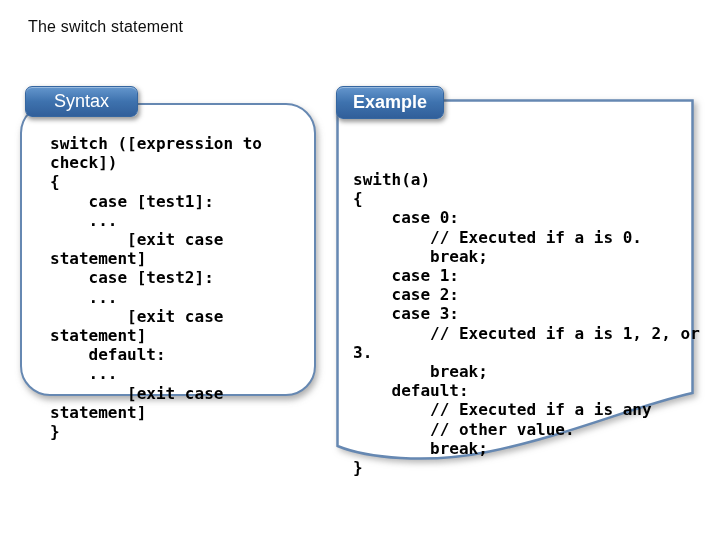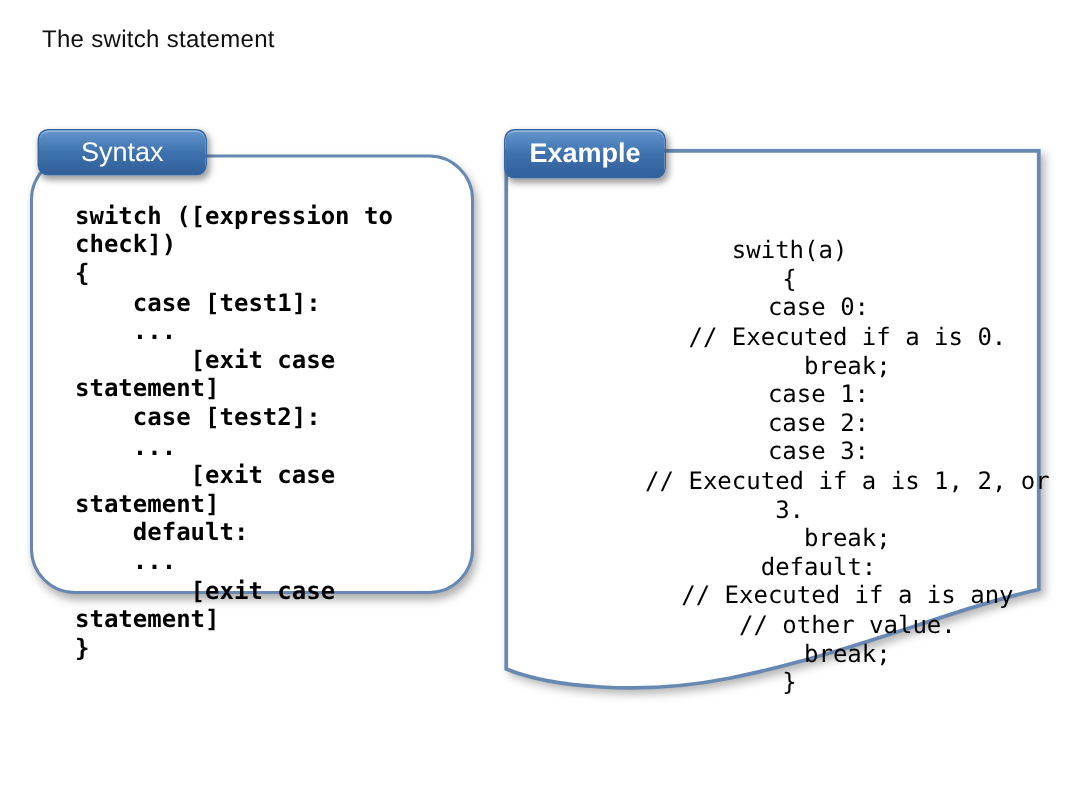--- a/index.html
+++ b/index.html
@@ -77,23 +77,22 @@
     line-height: 19.2px;
     color: #000000;
     white-space: pre;
     z-index: 3;
   }
   .code-syntax {
     left: 38px; top: 122px;
     font-weight: 700;
   }
   .code-example {
-    left: 341px; top: 145px;
-    font-weight: 400;
-    text-align: center;
+    left: 341px; top: 158px;
+    font-weight: 700;
   }
 </style>
 </head>
 <body>
 
 <h1 class="slide-title">The switch statement</h1>
 
 <div class="syntax-panel"></div>
 
 <div class="badge badge-syntax">

